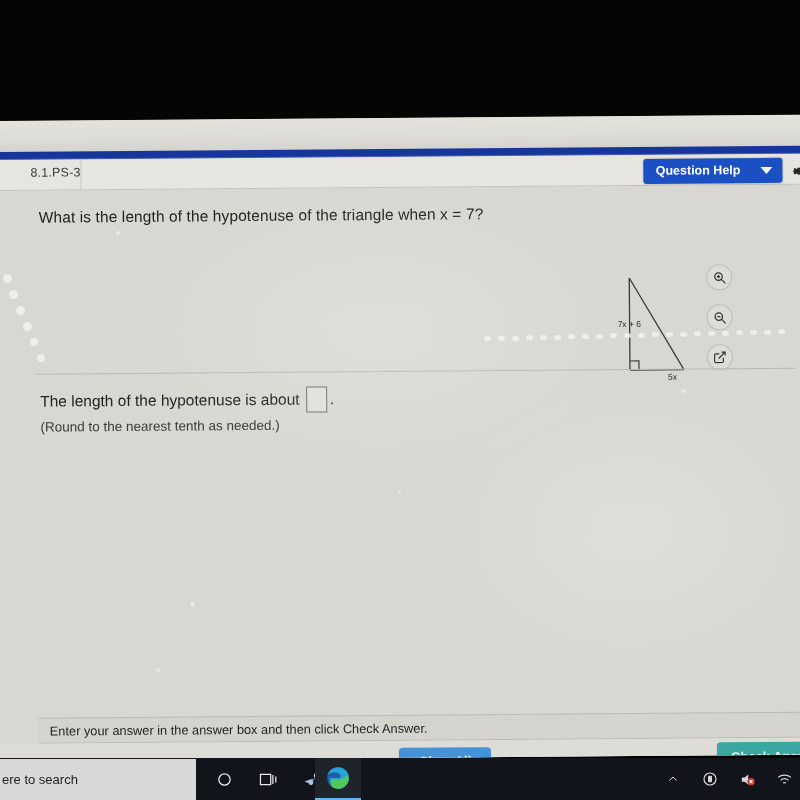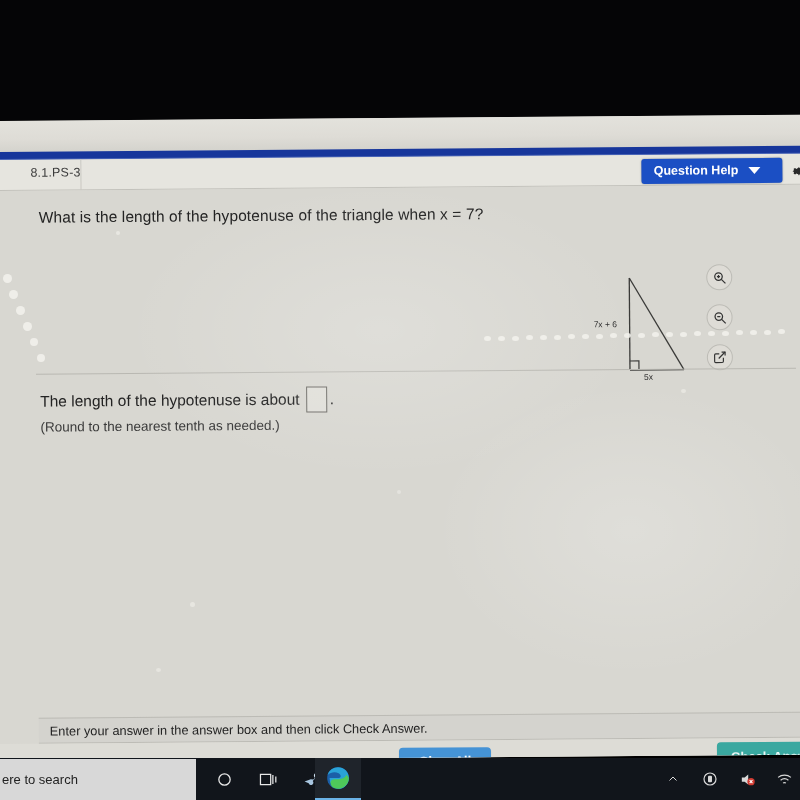--- a/index.html
+++ b/index.html
@@ -56,23 +56,23 @@
     position: absolute; left: 86px; top: 0px; width: 1px; height: 31px;
     background: #c9c8c2;
   }
 
   
   .qhelp {
     position: absolute; right: 24px; top: 4px;
     background: #1b4fc4;
     color: #fff;
     font-size: 12.5px; font-weight: bold;
-    padding: 5px 22px 6px 12px;
+    padding: 5px 10px 6px 12px;
     border-radius: 3px;
-    display: flex; align-items: center; gap: 10px;
+    display: flex; align-items: center; gap: 20px;
     box-shadow: 0 0 2px rgba(0,0,0,.35);
     white-space: nowrap;
   }
   .qhelp .caret {
     width: 0; height: 0;
     border-left: 6px solid transparent;
     border-right: 6px solid transparent;
     border-top: 7px solid #fff;
   }
   .gear {
@@ -87,21 +87,21 @@
   }
   .qtext {
     position: absolute; left: 44px; top: 18px;
     font-size: 15.5px; color: #232323; letter-spacing: .1px;
     white-space: nowrap;
   }
 
   
   .figure { position: absolute; left: 596px; top: 78px; width: 110px; height: 125px; }
   .fig-leg-label {
-    position: absolute; font-size: 8.5px; color: #2c2c2c; white-space: nowrap;
+    position: absolute; font-size: 8.5px; color: #2c2c2c; white-space: nowrap; margin-left: 24px;
   }
   .fig-v { left: 2px; top: 55px; }
   .fig-h { left: 52px; top: 108px; }
 
   
   .tool-col { position: absolute; left: 711px; top: 79px; }
   .tool-btn {
     width: 26px; height: 26px; border-radius: 50%;
     border: 1px solid #bdbcb6;
     background: #dedcd6;

